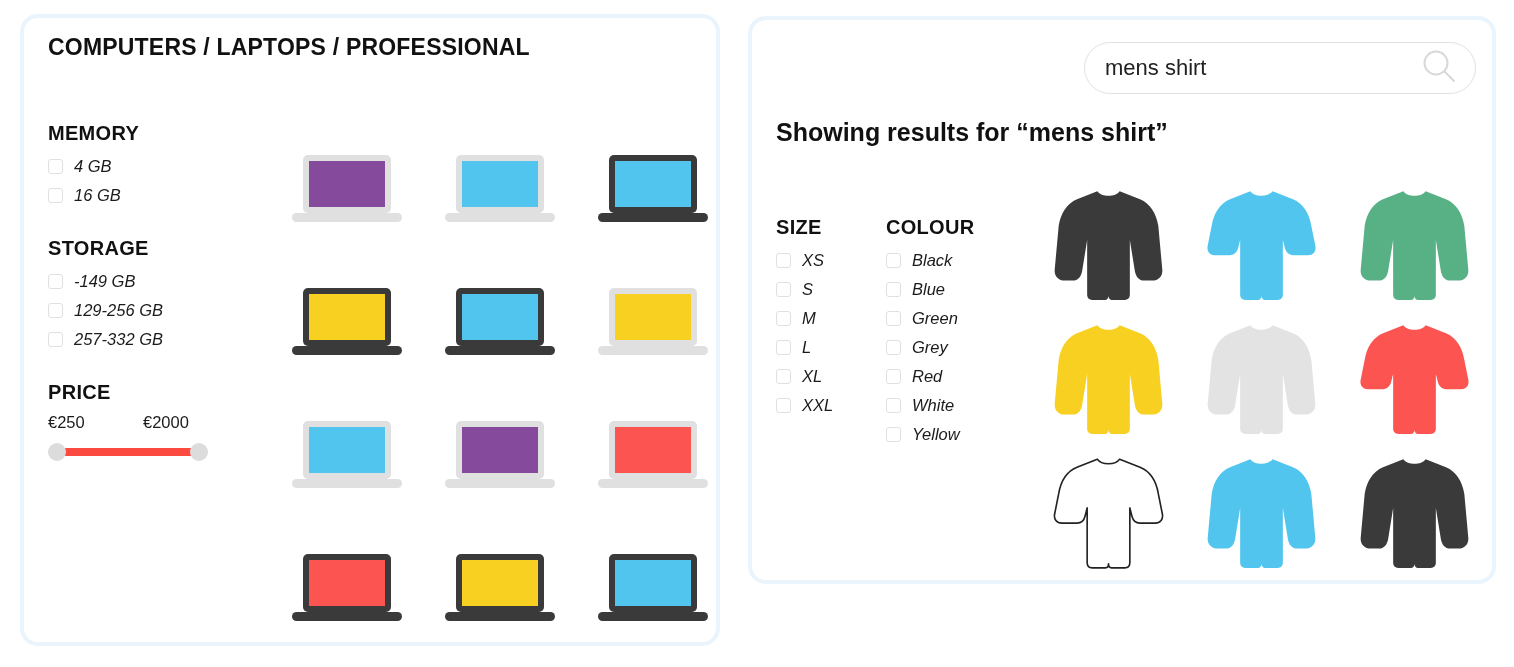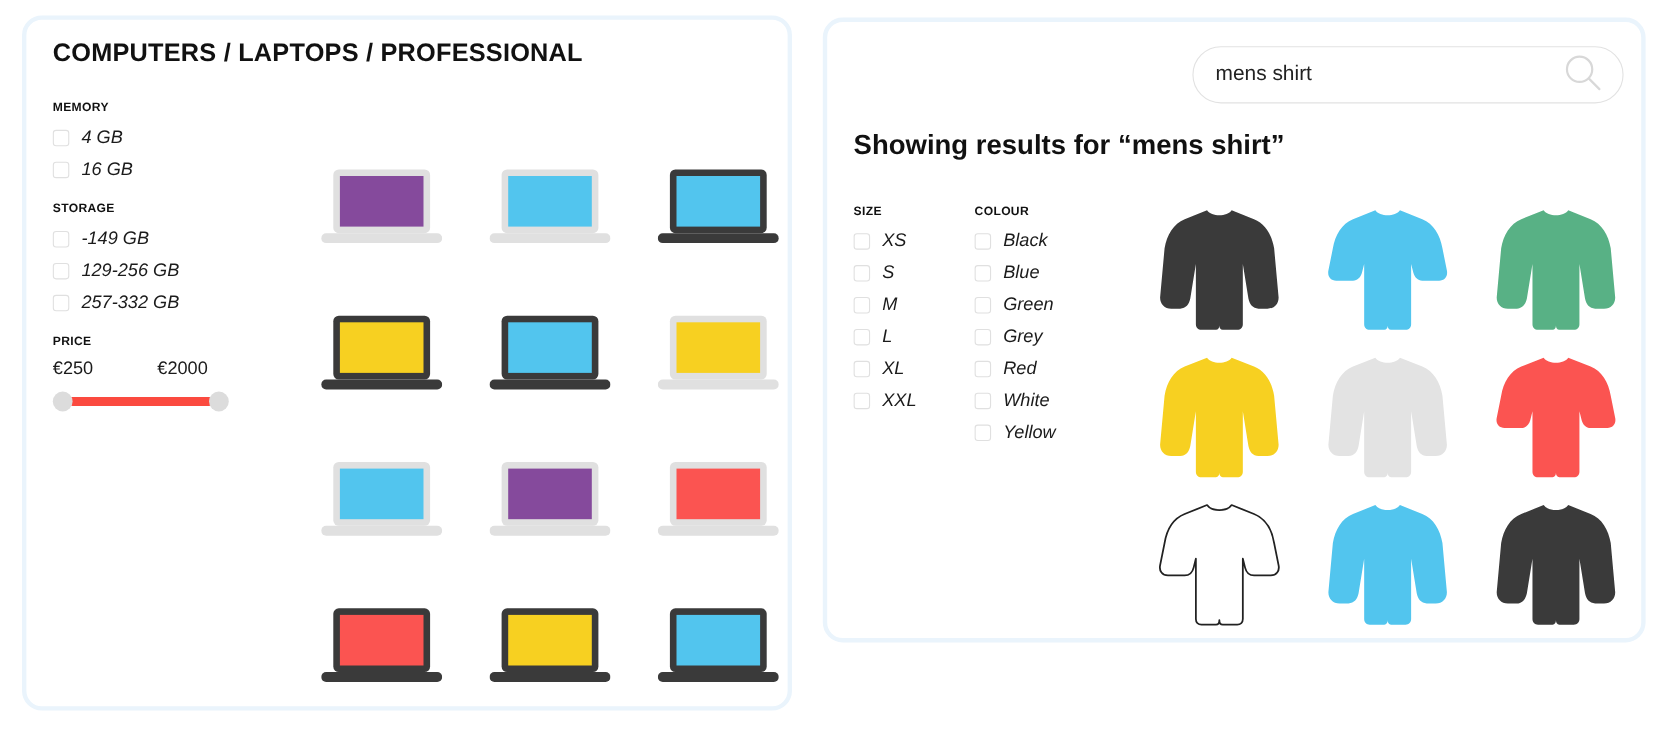--- a/index.html
+++ b/index.html
@@ -23,22 +23,22 @@
   #panel-shirts  { left:748px; top:16px; width:748px; height:568px; }
 
   
   .cat-title {
     position:absolute; left:24px; top:16px;
     font-size:23px; font-weight:bold; letter-spacing:.2px;
     color:#111; white-space:nowrap;text-align:center;
   }
   .filters { position:absolute; left:24px; top:74px; width:210px; }
   .group-title {
-    font-size:11px; font-weight:bold; color:#111;
-    letter-spacing:.3px; margin-bottom:9px;
+    font-size:20px; font-weight:bold; color:#111;
+    letter-spacing:.3px; margin-bottom:9px;margin-top:30px;
   }
   .group { margin-bottom:18px; }
   .opt { display:flex; align-items:center; height:24px; margin-bottom:5px;font-style:italic; }
   .cbox {
     width:15px; height:15px; border:1.6px solid #e0e0e0;
     border-radius:3px; background:#fff; flex:none;
   }
   .opt-label { font-size:16.5px; color:#1b1b1b; margin-left:11px; line-height:1; }
 
   
@@ -64,21 +64,21 @@
     grid-auto-rows:133px;
   }
   .laptop-cell { display:flex; align-items:center; justify-content:center; }
 
   
   .searchbar {
     position:absolute; left:332px; top:22px; width:392px; height:52px;
     border:1.5px solid #e2e2e2; border-radius:26px; background:#fff;
     display:flex; align-items:center; padding:0 16px 0 20px;
   }
-  .search-text { font-size:19px; color:#222; flex:1; }
+  .search-text { font-size:22px; color:#222; flex:1; }
   .results-title {
     position:absolute; left:24px; top:98px;
     font-size:25px; font-weight:bold; color:#111;
   }
   .shirt-filters { position:absolute; left:24px; top:166px; display:flex; }
   .col-size { width:110px; }
   .col-colour { width:140px; }
 
   .shirt-grid {
     position:absolute; left:280px; top:160px;

